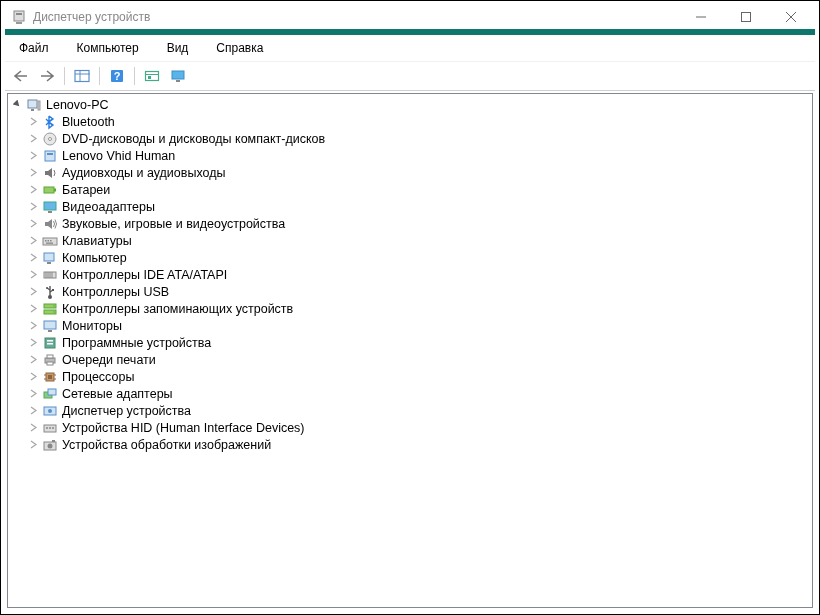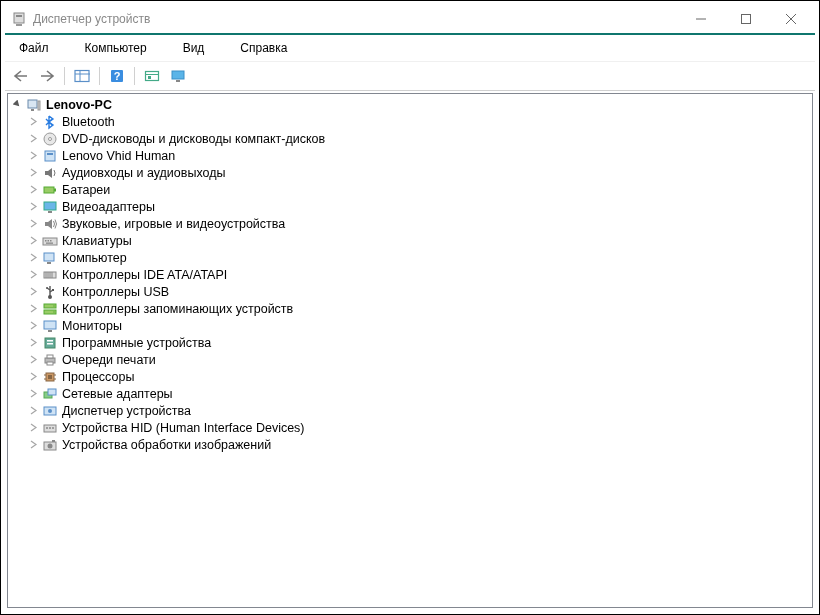--- a/index.html
+++ b/index.html
@@ -12,44 +12,44 @@
   overflow: hidden;
   border: 1px solid #000;
 }
 .window { display: flex; flex-direction: column; height: 100%; padding: 4px; }
 .titlebar {
   display: flex;
   align-items: center;
   height: 30px;
   padding: 0 2px 0 6px;
   color: #888;
-  border-bottom: 2px solid #0f766e;
+  border-bottom: 6px solid #0f766e;
 }
 .titlebar-icon { width: 16px; height: 16px; margin-right: 6px; display:flex; align-items:center; justify-content:center; }
 .titlebar-title { flex: 1; font-size: 12px; }
 .winbtns { display: flex; }
 .winbtn { width: 45px; height: 28px; display: flex; align-items: center; justify-content: center; cursor: pointer; color:#666; }
-.menubar { display: flex; padding: 2px 4px; gap: 16px; border-bottom: 1px solid #f0f0f0; }
+.menubar { display: flex; padding: 2px 4px; gap: 8px; border-bottom: 1px solid #f0f0f0; }
 .menuitem { padding: 4px 10px; cursor: pointer; font-size: 12px; }
 .toolbar {
   display: flex;
   align-items: center;
   padding: 3px 4px;
   border-bottom: 1px solid #d0d0d0;
   gap: 2px;
 }
 .tbtn { width: 24px; height: 22px; display:flex; align-items:center; justify-content:center; cursor:pointer; border:1px solid transparent; }
 .tsep { width: 1px; height: 18px; background: #d0d0d0; margin: 0 3px; }
 .content { flex: 1; overflow: auto; border: 1px solid #828790; margin: 2px; padding: 2px 0; background:#fff; }
 .tree { font-size: 12.5px; color: #000; }
 .treerow { display: flex; align-items: center; height: 17px; cursor: pointer; white-space: nowrap; }
 .expander { width: 14px; display:flex; align-items:center; justify-content:center; color:#6b6b6b; font-size:10px; }
 .icon { width: 16px; height: 16px; display:inline-flex; align-items:center; justify-content:center; margin: 0 2px; }
 .label { padding-left: 2px; }
-.indent0 { padding-left: 2px; font-weight: bold; }
+.indent0 { padding-left: 2px; }
 .indent1 { padding-left: 18px; }
 </style>
 </head>
 <body>
 
 <div class="window">
 
   <div class="titlebar">
     <span class="titlebar-icon">
       <svg width="16" height="16" viewBox="0 0 16 16">

